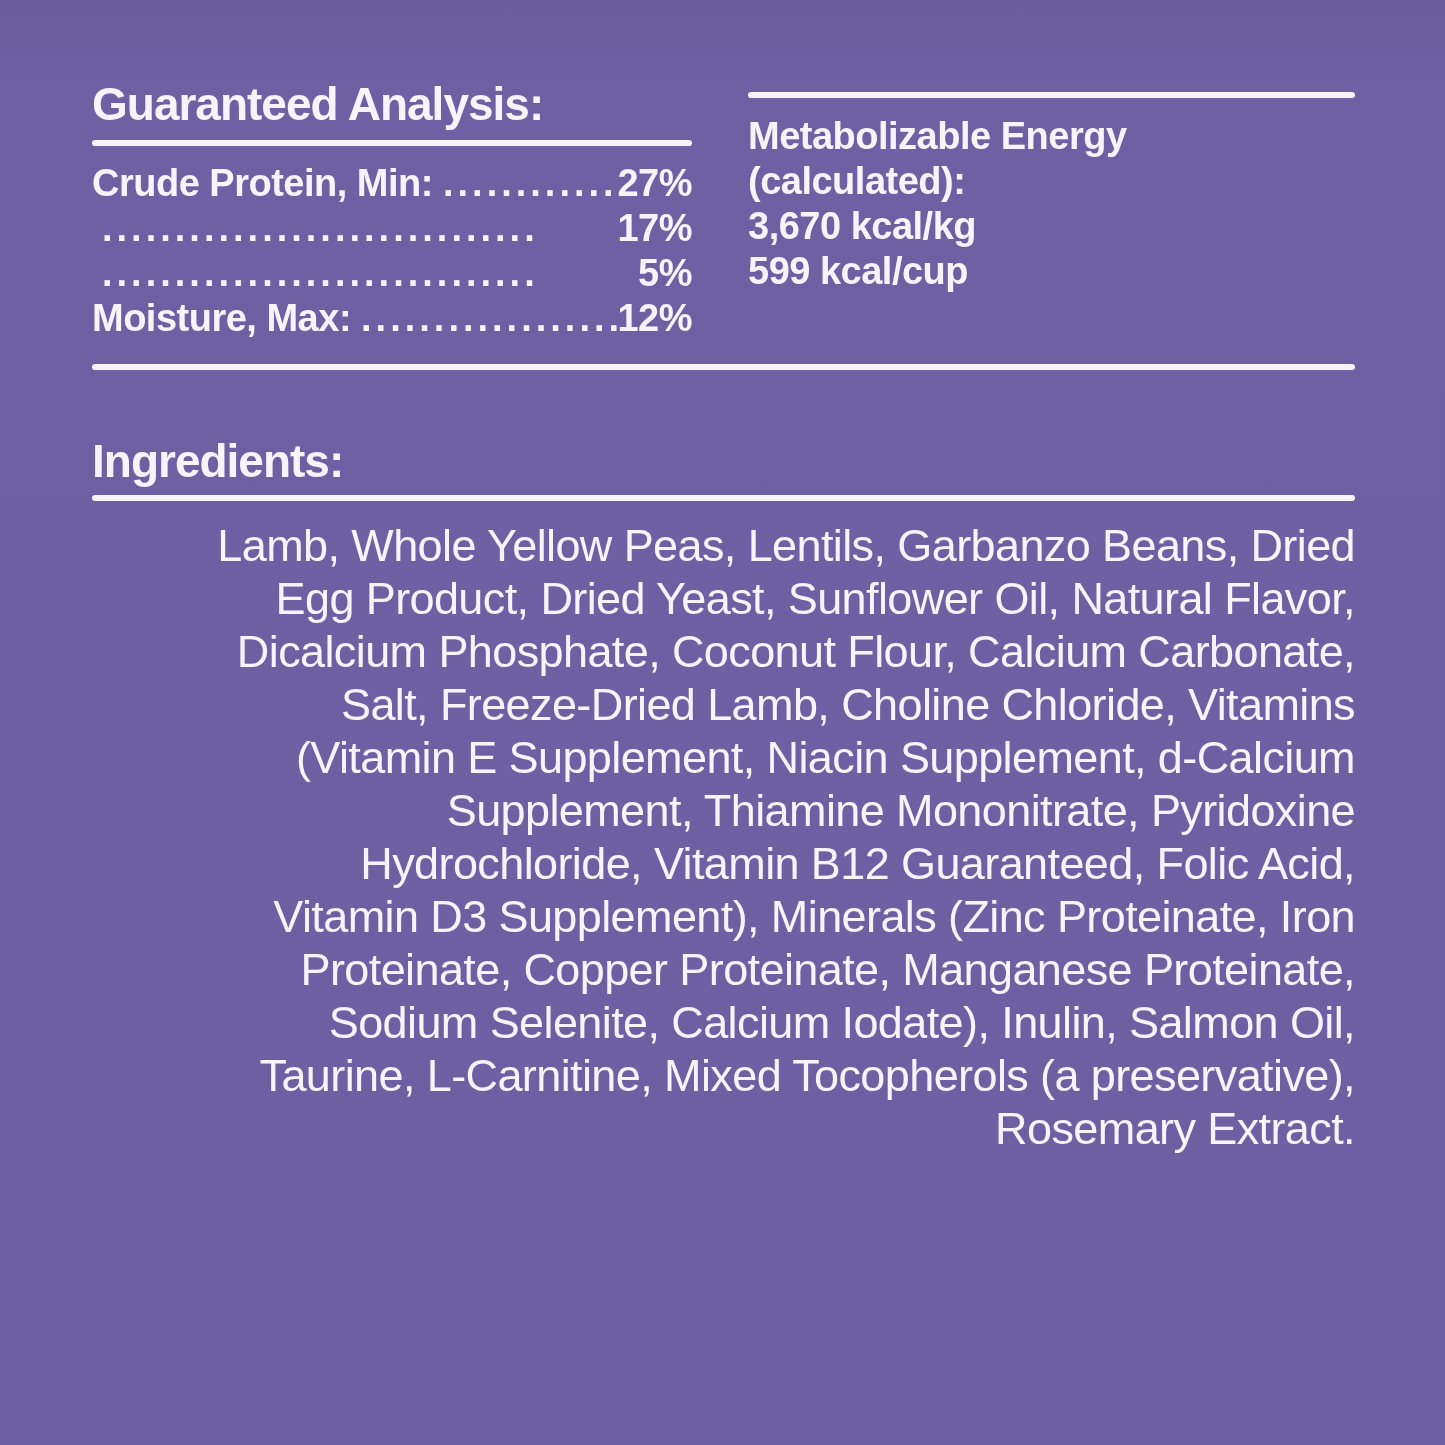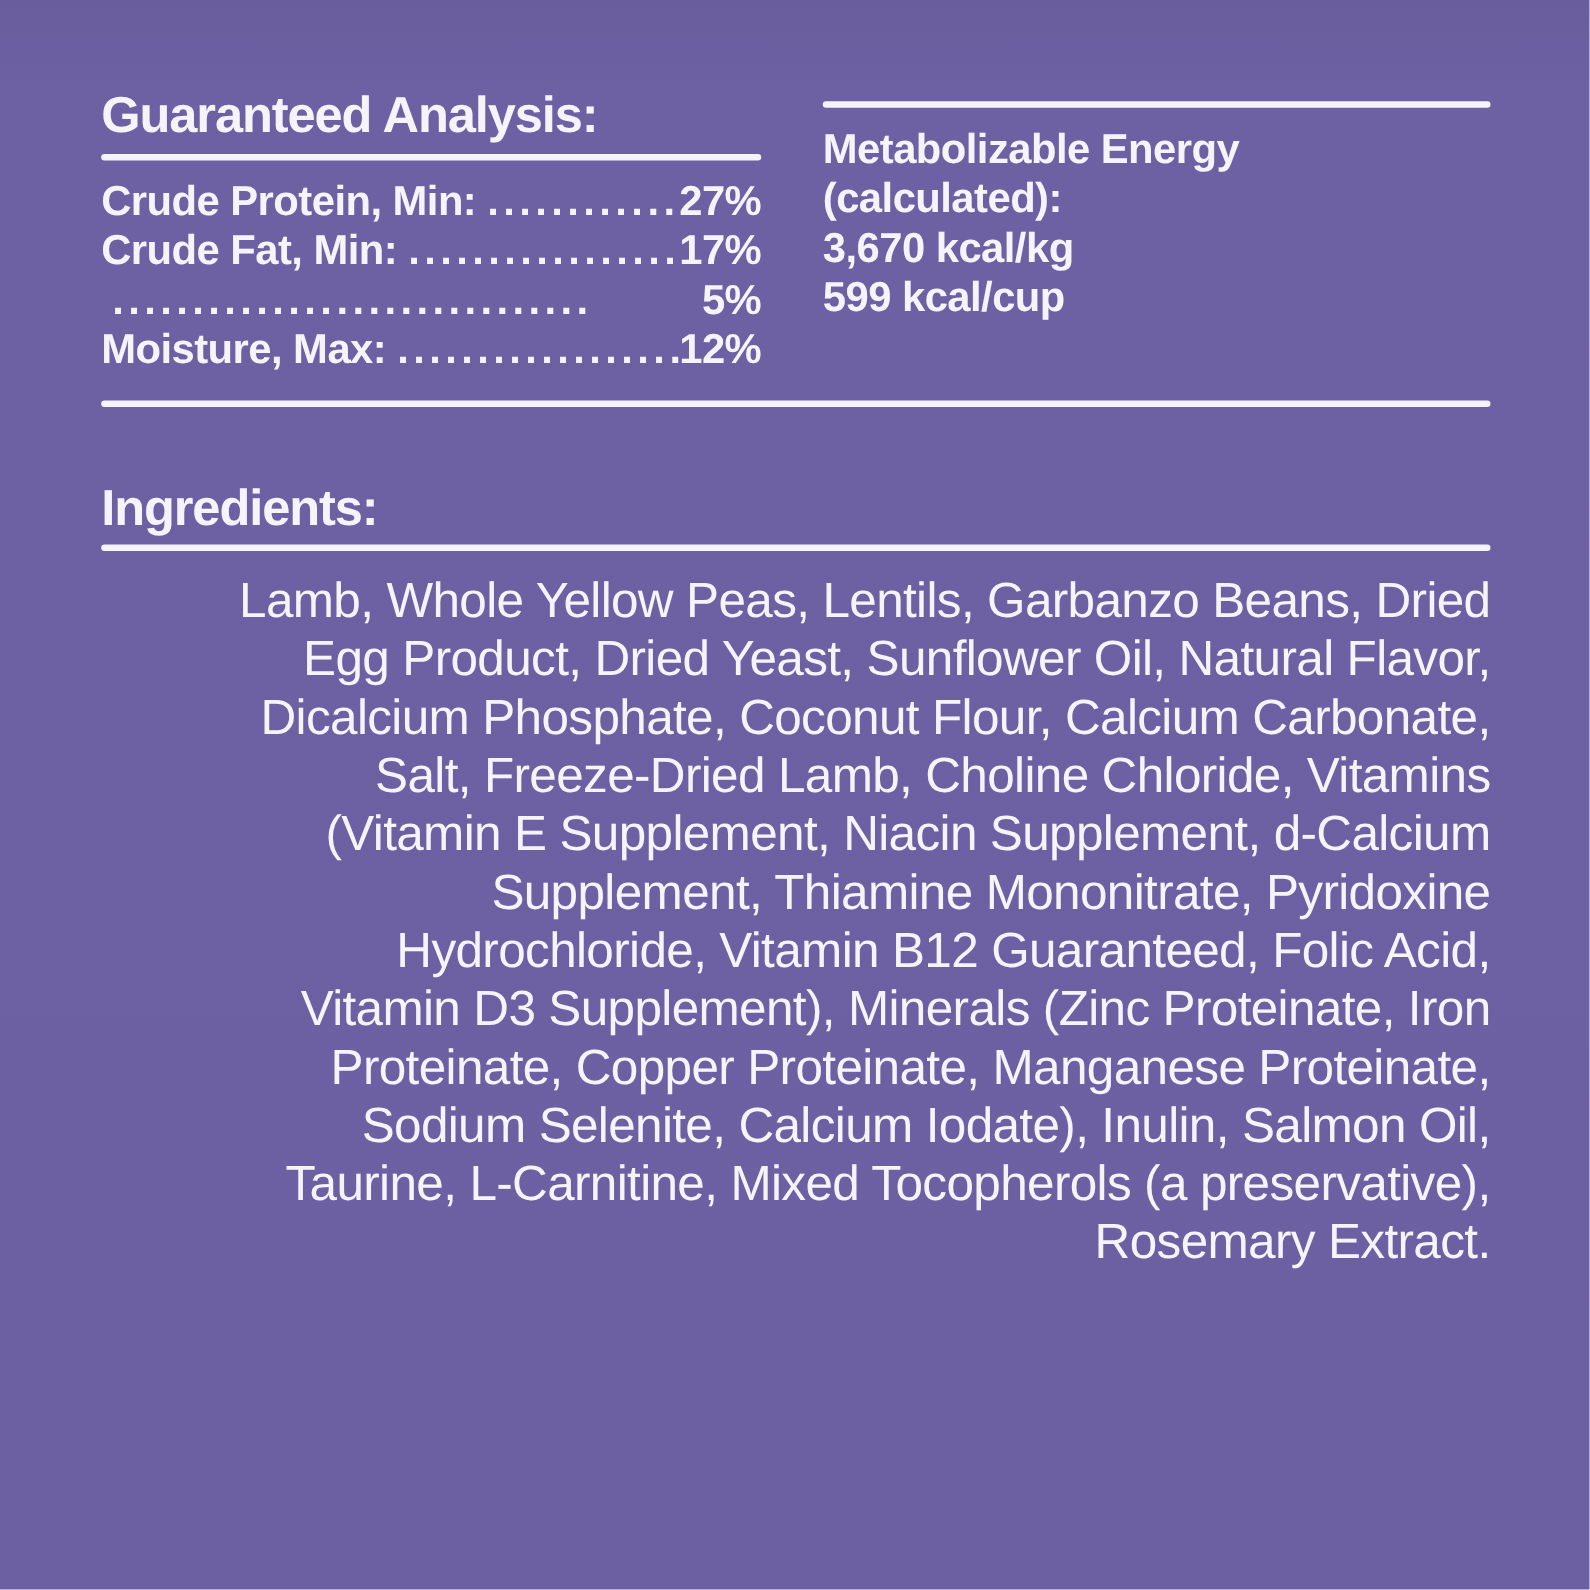--- a/index.html
+++ b/index.html
@@ -106,21 +106,20 @@
   <section class="col-left">
     <h2 class="section-title">Guaranteed Analysis:</h2>
     <div class="rule"></div>
     <div class="analysis-rows">
       <div class="analysis-row">
         <span class="analysis-label">Crude Protein, Min:</span>
         <span class="analysis-dots">..............................</span>
         <span class="analysis-value">27%</span>
       </div>
       <div class="analysis-row">
-        <span class="analysis-label">Crude Fat, Min:</span>
         <span class="analysis-dots">..............................</span>
         <span class="analysis-value">17%</span>
       </div>
       <div class="analysis-row">
         <span class="analysis-dots">..............................</span>
         <span class="analysis-value">5%</span>
       </div>
       <div class="analysis-row">
         <span class="analysis-label">Moisture, Max:</span>
         <span class="analysis-dots">..............................</span>

